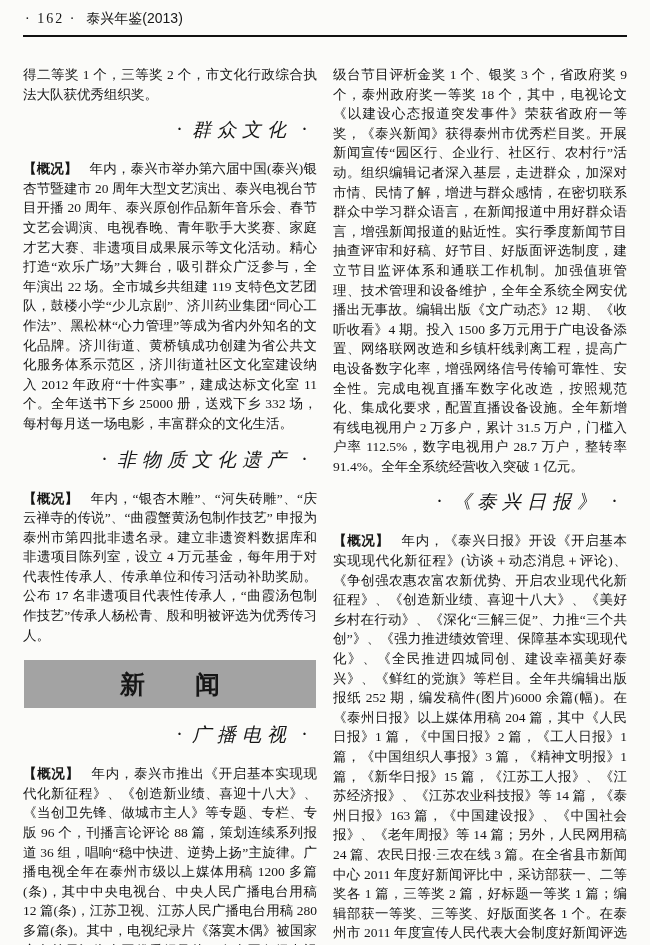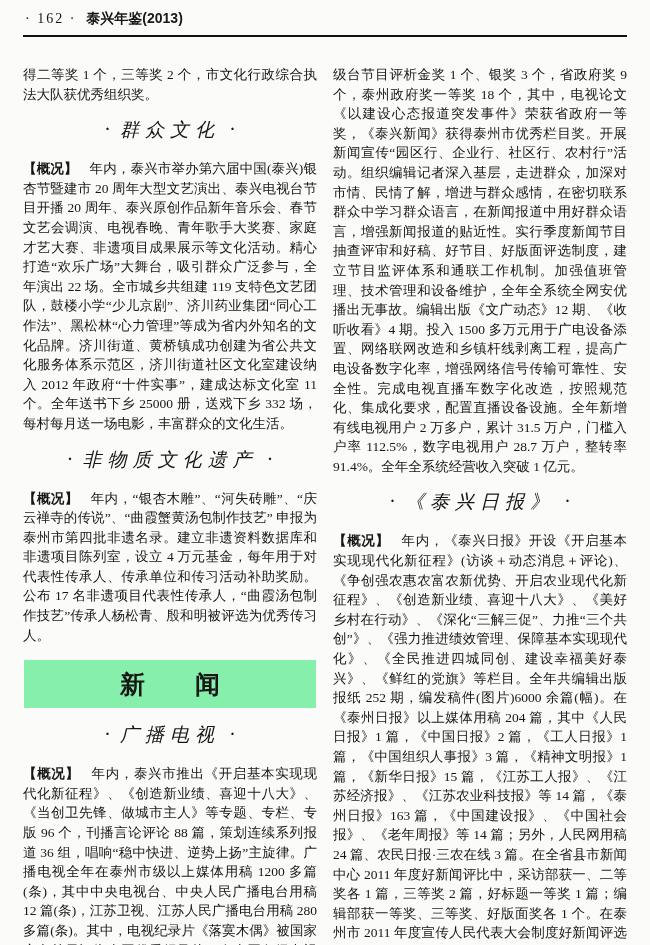--- a/index.html
+++ b/index.html
@@ -15,21 +15,21 @@
     width:650px;height:945px;
     padding:8px 23px 0 23px;
     overflow:hidden;
   }
   .page-header{
     display:flex;align-items:baseline;
     font-size:14px;
     padding:2px 0 4px 2px;
   }
   .page-num{letter-spacing:2px;margin-right:10px;}
-  .book-title{font-weight:bold;font-family:"Liberation Sans","DejaVu Sans",sans-serif;}
+  .book-title{font-weight:normal;font-family:"Liberation Sans","DejaVu Sans",sans-serif;}
   .header-rule{
     height:0;border-bottom:2.5px solid #111;
     margin:3px 0 12px 0;
   }
   .columns{
     display:flex;
     gap:16px;
   }
   .col{
     width:294px;
@@ -40,38 +40,38 @@
     line-height:19.6px;
     text-align:justify;
     margin:16px 0 2px 0;
   }
   .gk-label{
     font-weight:bold;
     font-family:"Liberation Sans","DejaVu Sans",sans-serif;
     margin-right:12px;
   }
   .sec-head{
-    text-align:center;
+    text-align:right;
     font-size:19px;
     font-style:italic;
     font-weight:400;
     letter-spacing:6px;
     margin:13px 0 11px 0;
     white-space:nowrap;
   }
   .sec-head .dot{
     font-style:normal;
     font-weight:bold;
     letter-spacing:0;
     margin:0 10px;
     font-size:15px;
     vertical-align:2px;
   }
   .chapter-banner{
-    background:#86efac;
+    background:#a3a3a3;
     height:48px;
     line-height:48px;
     text-align:center;
     font-size:25px;
     font-weight:bold;
     font-family:"Liberation Sans","DejaVu Sans",sans-serif;
     margin:15px 1px 14px 1px;
   }
 </style>
 </head>

